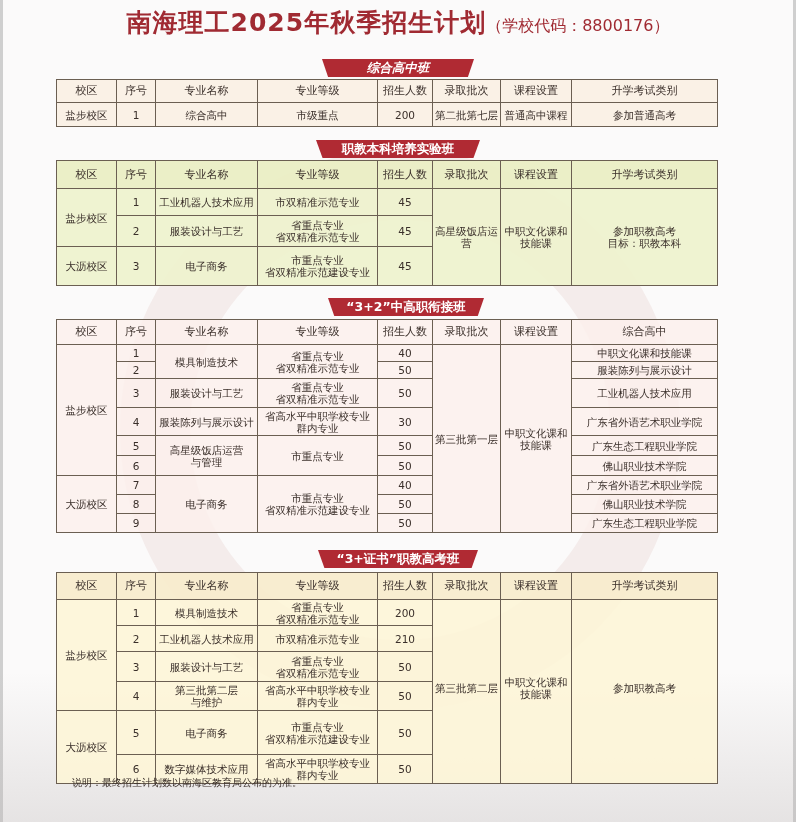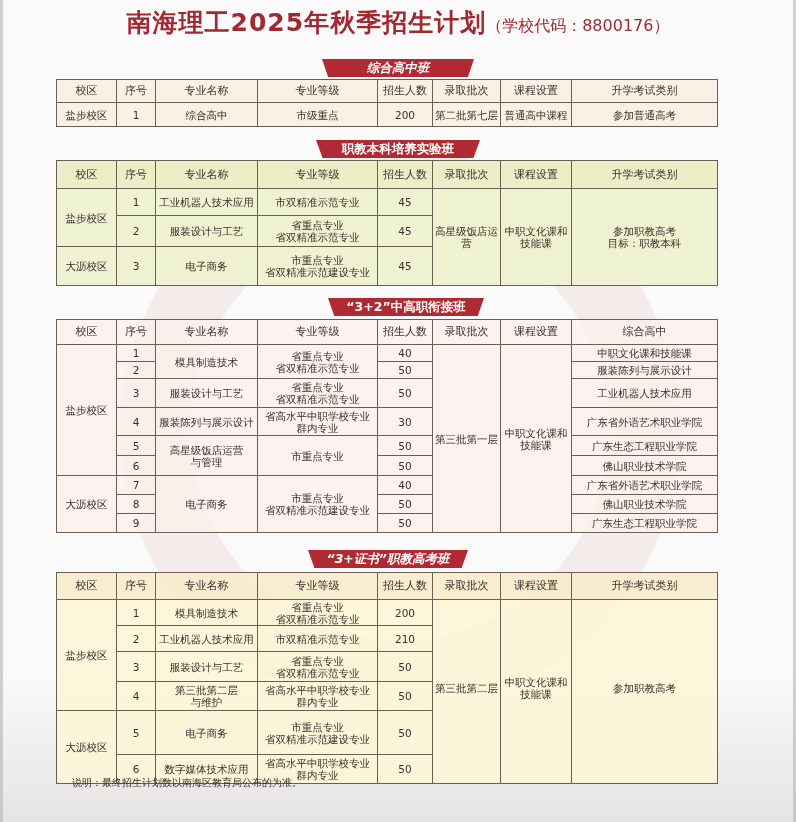--- a/index.html
+++ b/index.html
@@ -268,21 +268,21 @@
     <td>佛山职业技术学院</td>
   </tr>
   <tr style="height:19px">
     <td>9</td>
     <td>50</td>
     <td>广东生态工程职业学院</td>
   </tr>
 </tbody>
   </table>
 
-<div class="banner" style="left:308px; top:550px; width:160px;font-style:italic;">“3+证书”职教高考班</div>
+<div class="banner" style="left:318px; top:550px; width:160px;">“3+证书”职教高考班</div>
 <table class="plan t-cream" style="top:572px;">
   <colgroup>
     <col style="width:60px">
       <col style="width:39px">
       <col style="width:102px">
       <col style="width:120px">
       <col style="width:55px">
       <col style="width:68px">
       <col style="width:71px">
       <col style="width:146px">

